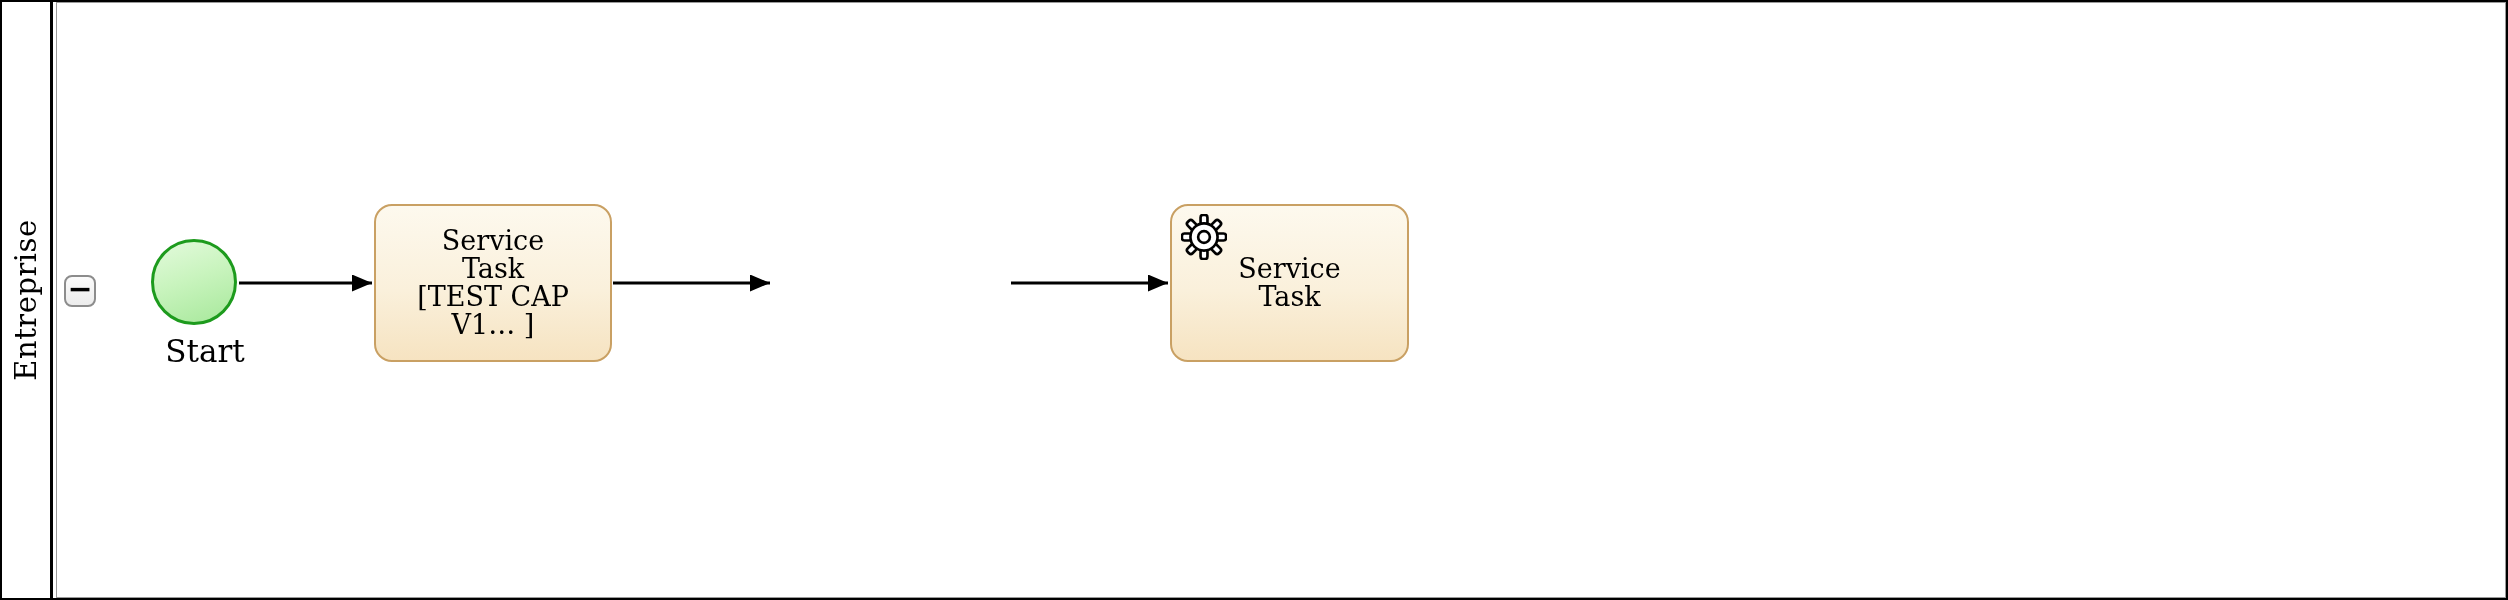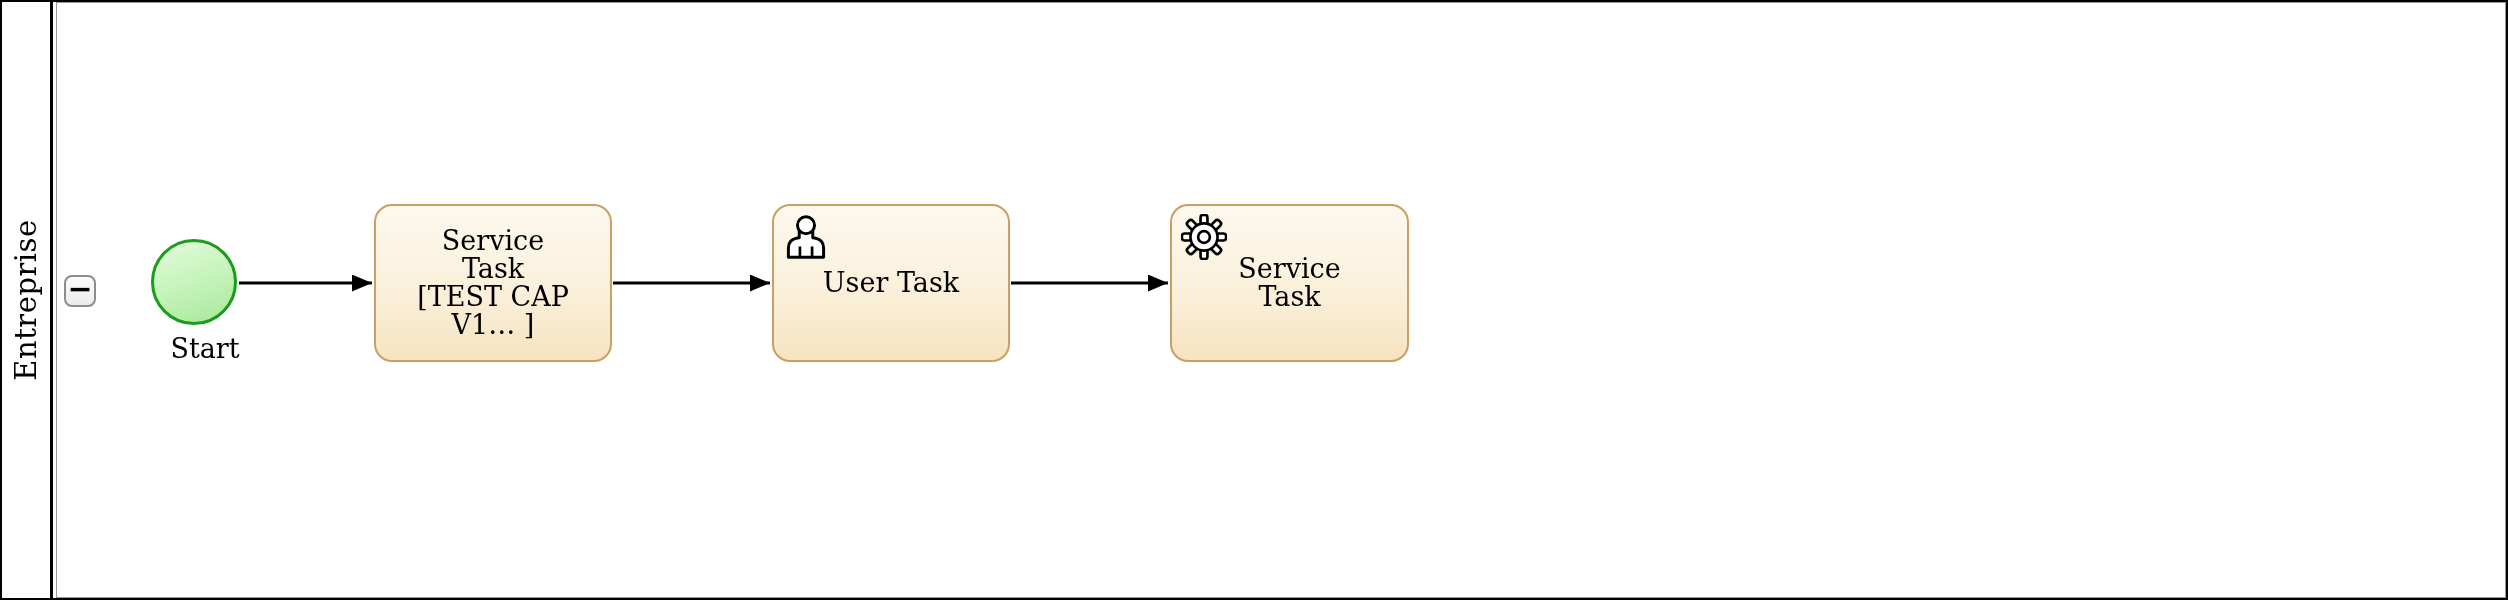--- a/index.html
+++ b/index.html
@@ -67,21 +67,21 @@
     width: 86px; height: 86px;
     border-radius: 50%;
     border: 3px solid #1d9b1d;
     background: linear-gradient(160deg, #e3fadc 0%, #c9f4be 45%, #a7e89b 100%);
   }
   .start-label {
     position: absolute;
     left: 120px; top: 331px;
     width: 166px;
     text-align: center;
-    font-size: 27px;
+    font-size: 31px;
   }
 
   
   .task {
     position: absolute;
     width: 238px; height: 158px;
     border: 2.5px solid #c9a063;
     border-radius: 18px;
     background: linear-gradient(to bottom, #fdf9ee 0%, #faf0db 55%, #f6e3c1 100%);
     display: flex;
@@ -145,29 +145,20 @@
   <div class="start-event"></div>
   <div class="start-label">Start</div>
 
   <div class="task" id="task-service-1">
     <span class="task-label">Service
 Task
 [TEST CAP
 V1… ]</span>
   </div>
 
-  <div class="task" id="task-user">
-    <svg class="task-icon" viewBox="0 0 34 33" xmlns="http://www.w3.org/2000/svg">
-      <path d="M4 31.5 L4 24.5 Q4 18.5 10.5 17.3 L12 17 L12 11.5 L22 11.5 L22 17 L23.5 17.3 Q30 18.5 30 24.5 L30 31.5 Z" fill="#ffffff" stroke="#000000" stroke-width="2.2" stroke-linejoin="round"></path>
-      <circle cx="17" cy="7.8" r="6.3" fill="#ffffff" stroke="#000000" stroke-width="2.2"></circle>
-      <line x1="12.5" y1="31.5" x2="12.5" y2="23.5" stroke="#000000" stroke-width="2"></line>
-      <line x1="21.5" y1="31.5" x2="21.5" y2="23.5" stroke="#000000" stroke-width="2"></line>
-    </svg>
-    <span class="task-label">User Task</span>
-  </div>
 
   <div class="task" id="task-service-2">
     <svg class="task-icon" viewBox="0 0 40 40" xmlns="http://www.w3.org/2000/svg">
       <g fill="#ffffff" stroke="#000000" stroke-width="2.3" stroke-linejoin="round">
         <rect x="17" y="0.8" width="6" height="8.5" rx="2.2"></rect>
         <rect x="17" y="0.8" width="6" height="8.5" rx="2.2" transform="rotate(45 20 20)"></rect>
         <rect x="17" y="0.8" width="6" height="8.5" rx="2.2" transform="rotate(90 20 20)"></rect>
         <rect x="17" y="0.8" width="6" height="8.5" rx="2.2" transform="rotate(135 20 20)"></rect>
         <rect x="17" y="0.8" width="6" height="8.5" rx="2.2" transform="rotate(180 20 20)"></rect>
         <rect x="17" y="0.8" width="6" height="8.5" rx="2.2" transform="rotate(225 20 20)"></rect>

